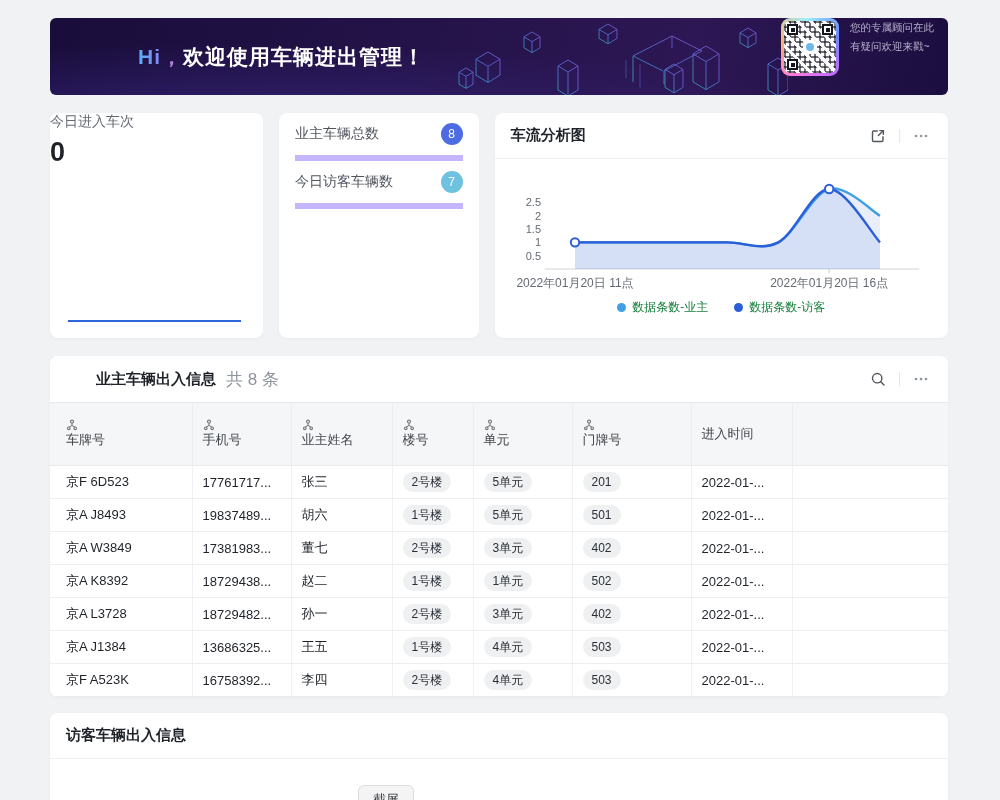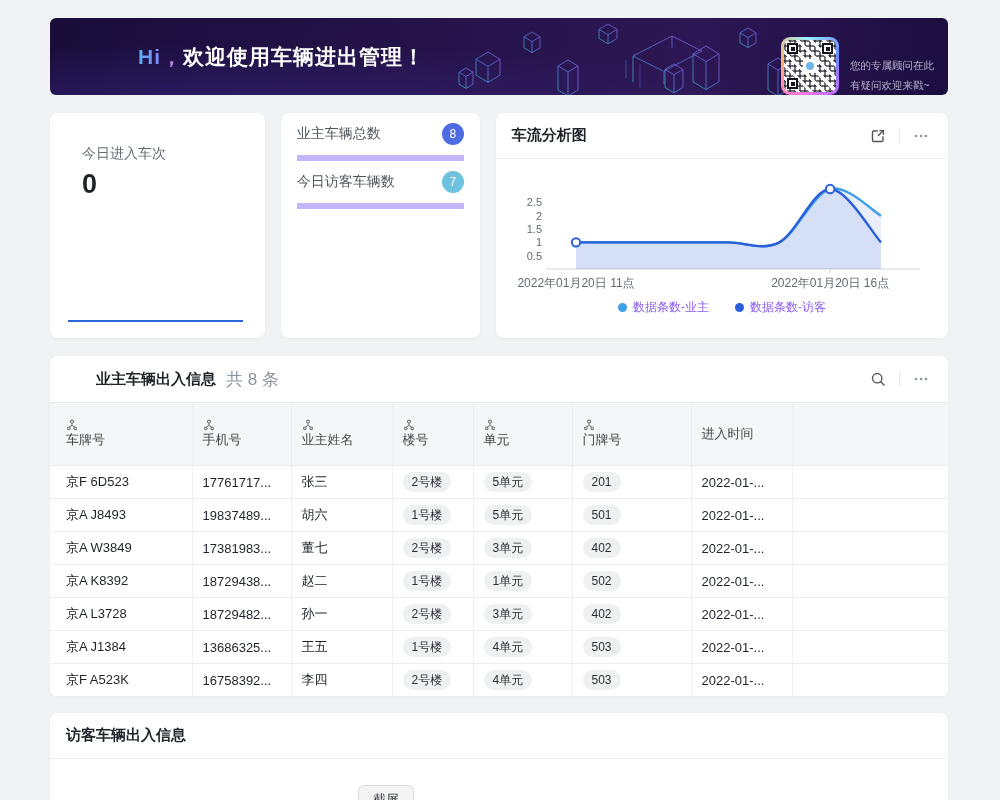--- a/index.html
+++ b/index.html
@@ -17,21 +17,21 @@
       radial-gradient(120% 160% at 18% 120%, rgba(64,46,150,.45) 0%, rgba(64,46,150,0) 55%),
       linear-gradient(97deg,#190d3a 0%,#241349 42%,#2d1754 72%,#1b0e3f 100%);
     display:flex; align-items:center; margin-bottom:18px;
   }
   .banner-title{ margin-left:88px; font-size:21px; font-weight:700; color:#fff; letter-spacing:1px; z-index:2; white-space:nowrap;}
   .banner-title .hi{
     background:linear-gradient(90deg,#58b1f8 0%,#8f7bf2 60%,#f583c0 100%);
     -webkit-background-clip:text; background-clip:text; color:transparent;
   }
   .banner-deco{ position:absolute; left:398px; top:0; width:340px; height:77px; z-index:1; }
-  .banner-right{ position:absolute; right:14px; top:0; bottom:0; display:flex; align-items:flex-end; gap:11px; z-index:2;}
+  .banner-right{ position:absolute; right:14px; top:0; bottom:0; display:flex; align-items:flex-start; gap:11px; z-index:2;}
   .qr{ width:58px; height:58px; border-radius:9px; padding:3px;
        background:conic-gradient(from 210deg,#ff7ad9,#ffb36b,#9af0ff,#6b8bff,#c06bff,#ff7ad9); }
   .qr-inner{ position:relative; width:100%; height:100%; border-radius:6px; overflow:hidden;
     background:
       repeating-linear-gradient(45deg, rgba(255,255,255,.95) 0 3px, transparent 3px 9px),
       repeating-linear-gradient(90deg, rgba(22,22,34,.6) 0 2px, transparent 2px 5px),
       repeating-linear-gradient(0deg,  rgba(22,22,34,.6) 0 2px, transparent 2px 5px),
       #fff;
   }
   .finder{ position:absolute; width:11px; height:11px; border:2px solid #15151f; background:#fff;}
@@ -44,35 +44,35 @@
 
   
   .cards{ display:flex; gap:16px; margin-bottom:18px; }
   .card{ background:#fff; border-radius:8px; box-shadow:0 1px 3px rgba(31,35,41,.04); }
   .card-head{ height:46px; display:flex; align-items:center; padding:0 16px; border-bottom:1px solid #eff0f2; }
   .card-title{ font-size:15px; font-weight:700; color:#1f2329; }
   .head-actions{ margin-left:auto; display:flex; align-items:center; gap:10px; }
   .icon-btn{ display:flex; align-items:center; justify-content:center; width:22px; height:22px; cursor:pointer; border-radius:4px;}
   .vdiv{ width:1px; height:14px; background:#e5e6e8; }
 
-  .today-card{ width:220px; height:225px; position:relative; padding:32px;}
+  .today-card{ width:220px; height:225px; position:relative; padding:0;}
   .today-label{ font-size:14px; color:#646a73; }
   .today-value{ font-size:27px; font-weight:700; margin-top:6px; }
   .accent-line{ position:absolute; left:18px; right:22px; bottom:16px; height:2px; background:#2e65d9; }
 
   .stats-card{ width:206px; height:225px; }
   .stat-row{ height:48px; margin:0 16px; display:flex; align-items:center; border-bottom:6px solid #c4b5fd; }
   .stat-label{ font-size:14px; color:#51565d; }
   .badge{ margin-left:auto; width:22px; height:22px; border-radius:50%; color:#fff; font-size:12px;
           display:flex; align-items:center; justify-content:center; }
 
   .chart-card{ width:468px; height:225px; }
   .chart-body{ padding:10px 16px 0; }
   .legend{ display:flex; justify-content:center; gap:26px; margin-top:4px; }
-  .legend-item{ display:flex; align-items:center; gap:6px; font-size:12px; color:#8b5cf6; cursor:pointer;}
+  .legend-item{ display:flex; align-items:center; gap:6px; font-size:12px; color:#15803d; cursor:pointer;}
   .legend-dot{ width:9px; height:9px; border-radius:50%; display:inline-block; }
 
   
   .table-card{ width:898px; margin-bottom:16px; overflow:hidden; }
   .table-card .card-head{ border-bottom:none;padding-left:46px; }
   .count-label{ font-size:17px; color:#8f959e; margin-left:10px; }
   table{ width:100%; border-collapse:collapse; table-layout:fixed; }
   thead th{
     background:#f5f6f7; border-top:1px solid #e7e9eb; border-bottom:1px solid #e7e9eb;
     font-weight:400; font-size:13px; color:#41464c; text-align:left; height:33px; padding:16px 10px;

